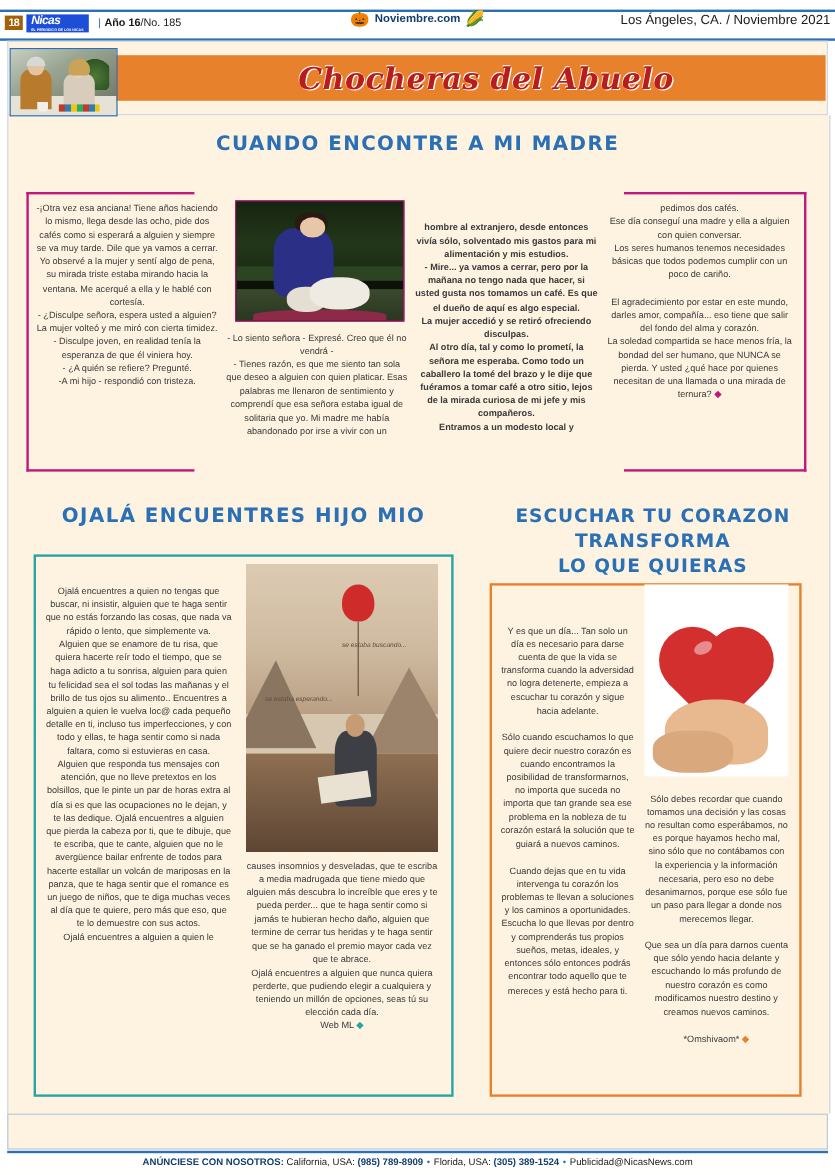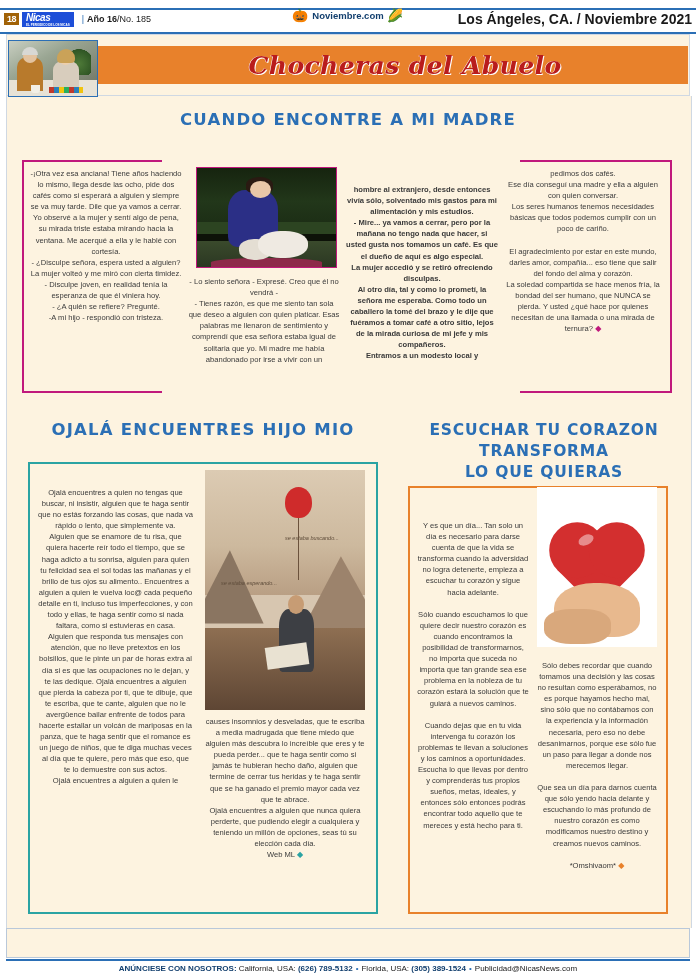--- a/index.html
+++ b/index.html
@@ -40,21 +40,21 @@
   }
   .issue .bar{color:#2b6fb5;margin:0 3px;font-weight:normal;}
   .issue .light{font-weight:normal;}
   .site-center{
     position:absolute;left:0;top:9px;width:696px;text-align:center;
     font-size:9.5px;font-weight:bold;color:#123f6e;
     display:flex;justify-content:center;align-items:center;gap:4px;
   }
   .veg{font-size:13px;line-height:13px;}
   .city{
-    position:absolute;right:4px;top:11px;font-size:14px;font-weight:bold;color:#1a1a1a;
+    position:absolute;right:4px;top:11px;font-size:11px;font-weight:normal;color:#1a1a1a;
     white-space:nowrap;
     margin-left:42px;
   }
 
   
   .banner-wrap{
     position:absolute;left:6px;top:34px;width:684px;height:62px;
     border:1px solid #cfd8e3;background:#fdf3e0;box-sizing:border-box;
   }
   .banner-strip{
@@ -341,17 +341,17 @@
 
 Que sea un día para darnos cuenta que sólo yendo hacia delante y escuchando lo más profundo de nuestro corazón es como modificamos nuestro destino y creamos nuevos caminos.</span>
 
 <span>*Omshivaom*</span> <span class="diamond">◆</span></div>
 
   <div class="bottom-box"></div>
   <div class="bottom-rule"></div>
   <div class="footer">
     <b>ANÚNCIESE CON NOSOTROS:</b>
     <span>California, USA:</span>
-    <b>(626) 789-5132</b><span class="sep">•</span><span>Florida, USA:</span>
+    <b>(985) 789-8909</b><span class="sep">•</span><span>Florida, USA:</span>
     <b>(305) 389-1524</b><span class="sep">•</span><span>Publicidad@NicasNews.com</span>
   </div>
 
 </div>
 
 </body></html>

